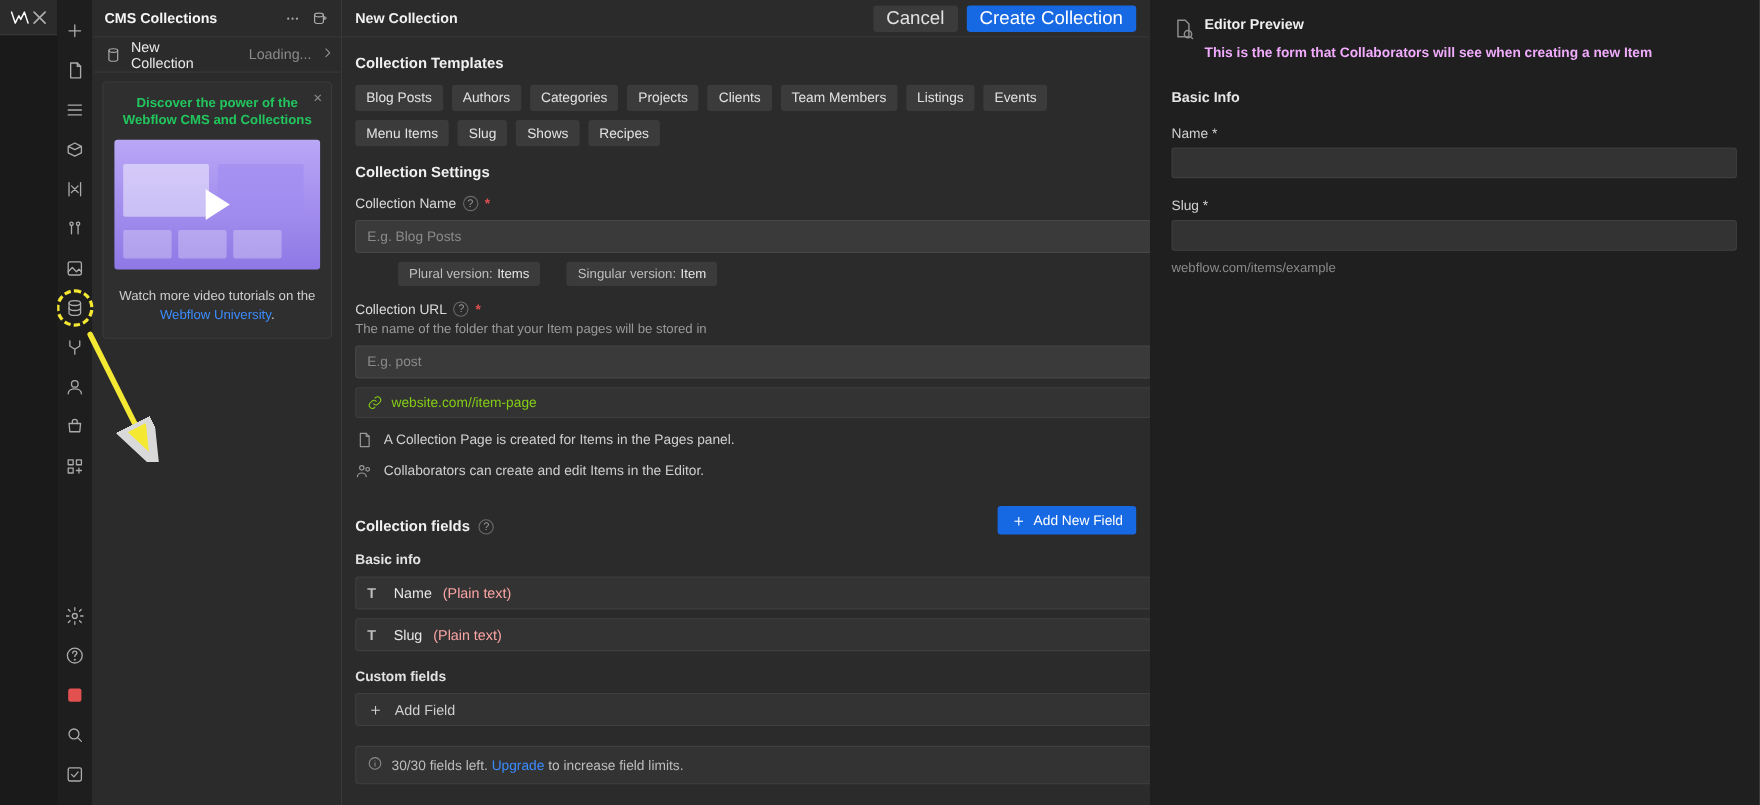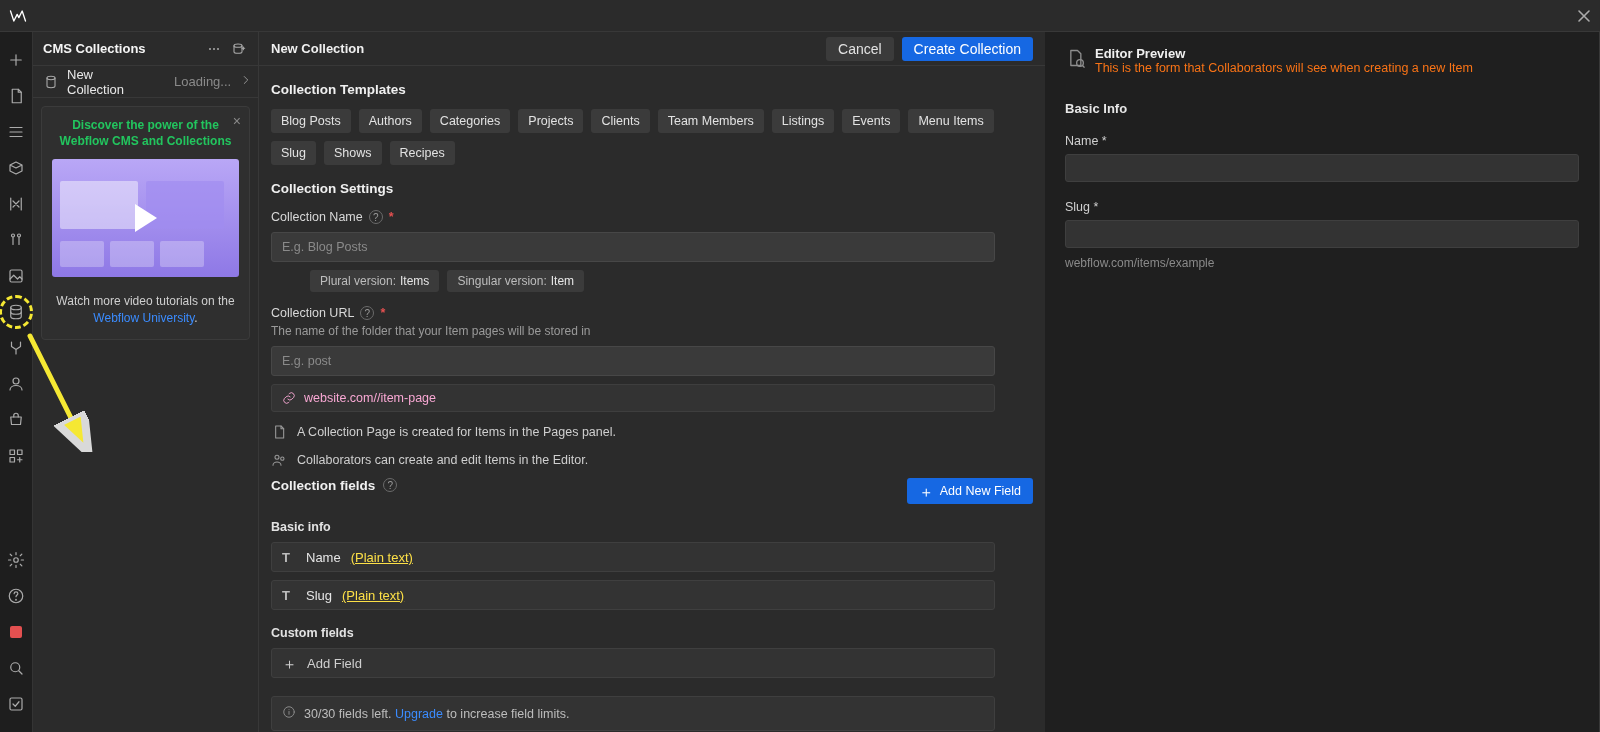--- a/index.html
+++ b/index.html
@@ -1,17 +1,17 @@
 <!DOCTYPE html>
 <html><head>
 <meta charset="utf-8">
 <style>
 * { box-sizing: border-box; margin: 0; padding: 0; font-family: -apple-system, BlinkMacSystemFont, "Segoe UI", Arial, sans-serif; }
 html, body { width: 1600px; height: 732px; background: #1a1a1a; color: #d9d9d9; overflow: hidden; font-size: 13px; }
-.app { display: flex; flex-direction: column; width: 100%; height: 100%; }
+.app { display: flex; flex-direction: row; width: 100%; height: 100%; }
 .topbar { height: 32px; background: #2b2b2b; border-bottom: 1px solid #383838; display: flex; align-items: center; padding: 0 8px; }
 .topbar .logo { width: 20px; height: 20px; display:flex; align-items:center; justify-content:center; }
 .topbar .spacer { flex: 1; }
 .topbar .close-x { width: 16px; height: 16px; display:flex; align-items:center; justify-content:center; cursor:pointer; color:#ababab; }
 .body { flex: 1; display: flex; overflow: hidden; }
 .rail { width: 33px; background: #1e1e1e; border-right: 1px solid #343434; display: flex; flex-direction: column; align-items: center; padding-top: 10px; position: relative; }
 .rail .rail-icon { width: 22px; height: 22px; margin: 7px 0; display:flex; align-items:center; justify-content:center; color:#ababab; cursor:pointer; }
 .rail .rail-icon svg { width: 18px; height: 18px; }
 .rail .rail-bottom { margin-top: auto; display:flex; flex-direction:column; align-items:center; padding-bottom: 10px; }
 .rail .cms-highlight { position: relative; }
@@ -42,64 +42,64 @@
 .discover-card .video .tile.t4 { left:58px; top:82px; width:44px; height:26px; }
 .discover-card .video .tile.t5 { left:108px; top:82px; width:44px; height:26px; }
 .discover-card .video .play { position:absolute; left:50%; top:50%; transform:translate(-50%,-50%); width:0;height:0; border-left:22px solid #fff; border-top:14px solid transparent; border-bottom:14px solid transparent; }
 .discover-card .below { text-align:center; font-size:12px; color:#cfcfcf; margin-top:16px; line-height:1.4; }
 .discover-card .below a { color:#3b8cff; text-decoration:none; }
 
 .main { flex:1; display:flex; overflow:hidden; border-right:1px solid #383838; }
 .center { flex:1; overflow-y:auto; background:#2b2b2b; }
 .center-header { height: 34px; display:flex; align-items:center; padding: 0 12px; border-bottom:1px solid #383838; gap:8px; }
 .center-header .title { font-weight:600; color:#f0f0f0; flex:1; }
-.btn { height:24px; padding:0 12px; border-radius:3px; border:none; font-size:14px; cursor:pointer; display:inline-flex; align-items:center; }
+.btn { height:24px; padding:0 12px; border-radius:3px; border:none; font-size:17px; cursor:pointer; display:inline-flex; align-items:center; }
 .btn.grey { background:#3b3b3b; color:#e2e2e2; }
 .btn.blue { background:#1668e3; color:#fff; font-weight:500; }
 
 .section { padding: 16px 12px 0; }
 .section h3 { font-size:13.5px; font-weight:600; color:#f0f0f0; margin-bottom:12px; }
 .chips { display:flex; flex-wrap:wrap; gap:8px; }
 .chip { background:#3b3b3b; color:#e2e2e2; border-radius:3px; padding:5px 10px; font-size:12.5px; cursor:pointer; }
 
 .field-label { display:flex; align-items:center; gap:6px; font-size:12.5px; color:#d9d9d9; margin-top:14px; }
 .help-q { width:14px; height:14px; border-radius:50%; border:1px solid #6a6a6a; color:#9a9a9a; font-size:10px; display:inline-flex; align-items:center; justify-content:center; cursor:help; }
 .req-star { color:#e35050; font-weight:700; }
 .text-input { width: 724px; max-width: 724px; height:30px; background:#3a3a3a; border:1px solid #474747; border-radius:3px; color:#f97316; padding:0 10px; font-size:12.5px; margin-top:8px; }
 .text-input::placeholder { color:#8a8a8a; }
-.subrow { display:flex; gap:8px; margin-top:8px;padding-left:39px; }
+.subrow { display:flex; gap:24px; margin-top:8px;padding-left:39px; }
 .pill { background:#3b3b3b; border-radius:3px; padding:4px 10px; font-size:12px; color:#bdbdbd; }
 .pill b { color:#e6e6e6; font-weight:500; margin-left:4px; }
 .help-subtext { font-size:12px; color:#9a9a9a; margin-top:4px; }
-.url-readonly { width:724px; height:28px; background:#333; border:1px solid #3e3e3e; border-radius:3px; display:flex; align-items:center; padding:0 10px; margin-top:8px; gap:8px; color:#f9a8d4; font-size:12.5px; }
+.url-readonly { width:724px; height:28px; background:#333; border:1px solid #3e3e3e; border-radius:3px; display:flex; align-items:center; padding:0 10px; margin-top:8px; gap:8px; color:#84cc16; font-size:12.5px; }
 .info-line { display:flex; align-items:center; gap:10px; font-size:12.5px; color:#cfcfcf; margin-top:12px; }
 .info-line .ic { width:16px; height:16px; color:#9a9a9a; display:flex; align-items:center; justify-content:center; }
 
-.fields-hdr { display:flex; align-items:flex-start; margin-top:10px; }
+.fields-hdr { display:flex; align-items:flex-end; margin-top:24px; }
 .fields-hdr h3 { margin-bottom:0; }
 .fields-hdr .spacer { flex:1; }
 .addnew { background:#1668e3; color:#fff; border:none; border-radius:3px; padding:0 12px; height:26px; font-size:12.5px; display:inline-flex; align-items:center; gap:6px; cursor:pointer; }
 .plus { font-size:15px; line-height:1; }
 
 .subh { font-size:12.5px; font-weight:600; color:#e2e2e2; margin-top:16px; }
 .field-row { width:724px; height:30px; background:#333; border:1px solid #3f3f3f; display:flex; align-items:center; padding:0 10px; gap:10px; margin-top:8px; border-radius:3px; cursor:pointer; }
 .field-row .ticon { width:14px; color:#bdbdbd; font-weight:700; }
 .field-row .fname { color:#e6e6e6; font-weight:500; }
-.field-row .ftype { color:#fde047;text-decoration:underline; }
+.field-row .ftype { color:#fca5a5; }
 .addfield-row { width:724px; height:30px; background:#333; border:1px solid #3f3f3f; display:flex; align-items:center; padding:0 10px; gap:10px; margin-top:8px; border-radius:3px; cursor:pointer; color:#cfcfcf; }
 
 .limits-row { width:724px; margin-top:18px; margin-bottom:16px; background:#333; border:1px solid #3f3f3f; border-radius:3px; padding:8px 10px; display:flex; align-items:center; gap:8px; font-size:12.5px; color:#bdbdbd; }
 .limits-row a { color:#3b8cff; text-decoration:none; }
 .limits-row .ic { color:#8e8e8e; }
 
 .preview { width: 554px; background:#1f1f1f; padding: 14px 20px; overflow-y:auto; }
 .preview-hdr { display:flex; gap:10px; }
 .preview-hdr .pic { color:#8e8e8e; width:20px; height:20px; margin-top:2px; }
 .preview-hdr .tt { font-weight:600; color:#f0f0f0; }
-.preview-hdr .sub { font-size:12.5px; color:#f97316; margin-top:0; }
+.preview-hdr .sub { font-size:12.5px; color:#f0abfc; margin-top:12px;font-weight:bold; }
 .preview .groupt { font-weight:600; color:#e6e6e6; margin-top:26px; }
 .preview .lab { font-size:12.5px; color:#d0d0d0; margin-top:18px; }
 .preview .pin { width:100%; height:28px; background:#333; border:1px solid #3f3f3f; border-radius:3px; margin-top:6px; }
 .preview .hint { font-size:12px; color:#8a8a8a; margin-top:8px; }
 
 svg { fill: none; stroke: currentColor; stroke-width: 1.6; stroke-linecap: round; stroke-linejoin: round; }
 .stop-ic { width:12px;height:12px; background:#e35050; border-radius:2px; }
 </style>
 </head>
 <body>

